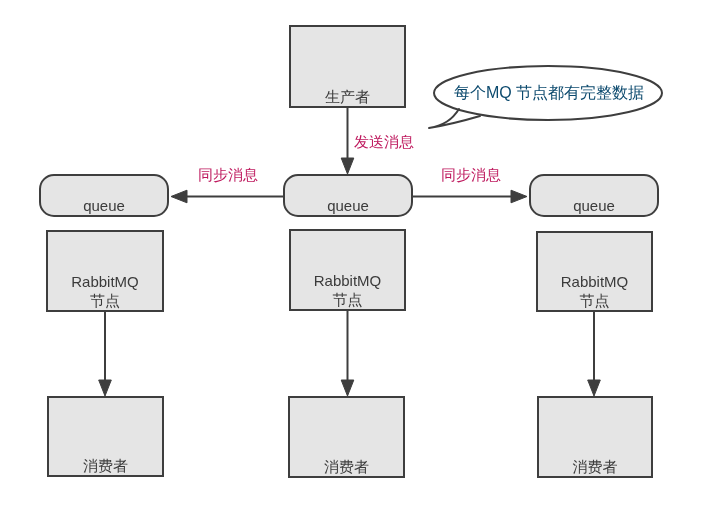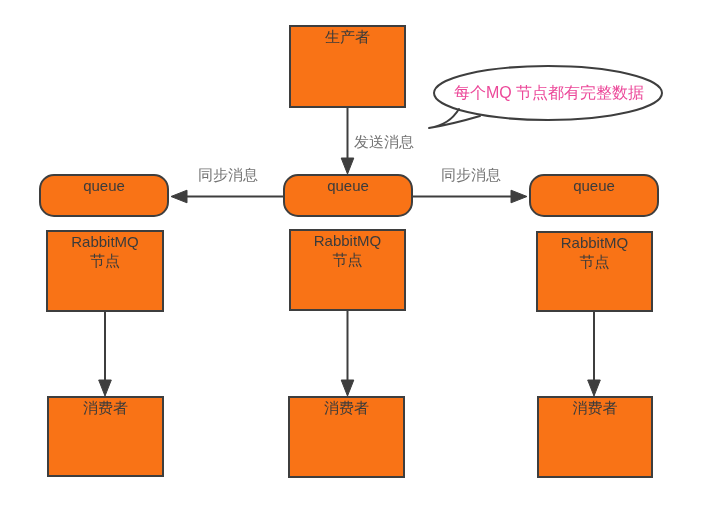--- a/index.html
+++ b/index.html
@@ -20,23 +20,23 @@
     position: absolute;
     left: 0;
     top: 0;
     width: 710px;
     height: 508px;
   }
   .box {
     position: absolute;
     box-sizing: border-box;
     border: 2px solid #3e3e3e;
-    background: #f97316;
+    background: #e5e5e5;
     display: flex;
-    align-items: flex-start;
+    align-items: flex-end;
     justify-content: center;
     text-align: center;
     font-size: 15px;
     line-height: 19px;
     color: #3b3b3b;
   }
   .rounded {
     border-radius: 15px;
   }
   .producer   { left: 289px; top: 25px;  width: 117px; height: 83px; }
@@ -47,38 +47,38 @@
   .node-c     { left: 289px; top: 229px; width: 117px; height: 82px; }
   .node-r     { left: 536px; top: 231px; width: 117px; height: 81px; }
   .consumer-l { left: 47px;  top: 396px; width: 117px; height: 81px; }
   .consumer-c { left: 288px; top: 396px; width: 117px; height: 82px; }
   .consumer-r { left: 537px; top: 396px; width: 116px; height: 82px; }
 
   .edge-label {
     position: absolute;
     font-size: 15px;
     line-height: 17px;
-    color: #737373;
+    color: #be185d;
     white-space: nowrap;
   }
   .send-label  { left: 354px; top: 133px; }
   .sync-left   { left: 181px; top: 166px; width: 94px; text-align: center; }
   .sync-right  { left: 424px; top: 166px; width: 94px; text-align: center; }
 
   .bubble-text {
     position: absolute;
     left: 436px;
     top: 68px;
     width: 226px;
     height: 51px;
     display: flex;
     align-items: center;
     justify-content: center;
     font-size: 16px;
-    color: #ec4899;
+    color: #0c4a6e;
     white-space: nowrap;
   }
 </style>
 </head>
 <body>
 
 <div class="canvas">
 
   <svg class="edges-svg" viewBox="0 0 710 508" xmlns="http://www.w3.org/2000/svg">
 

